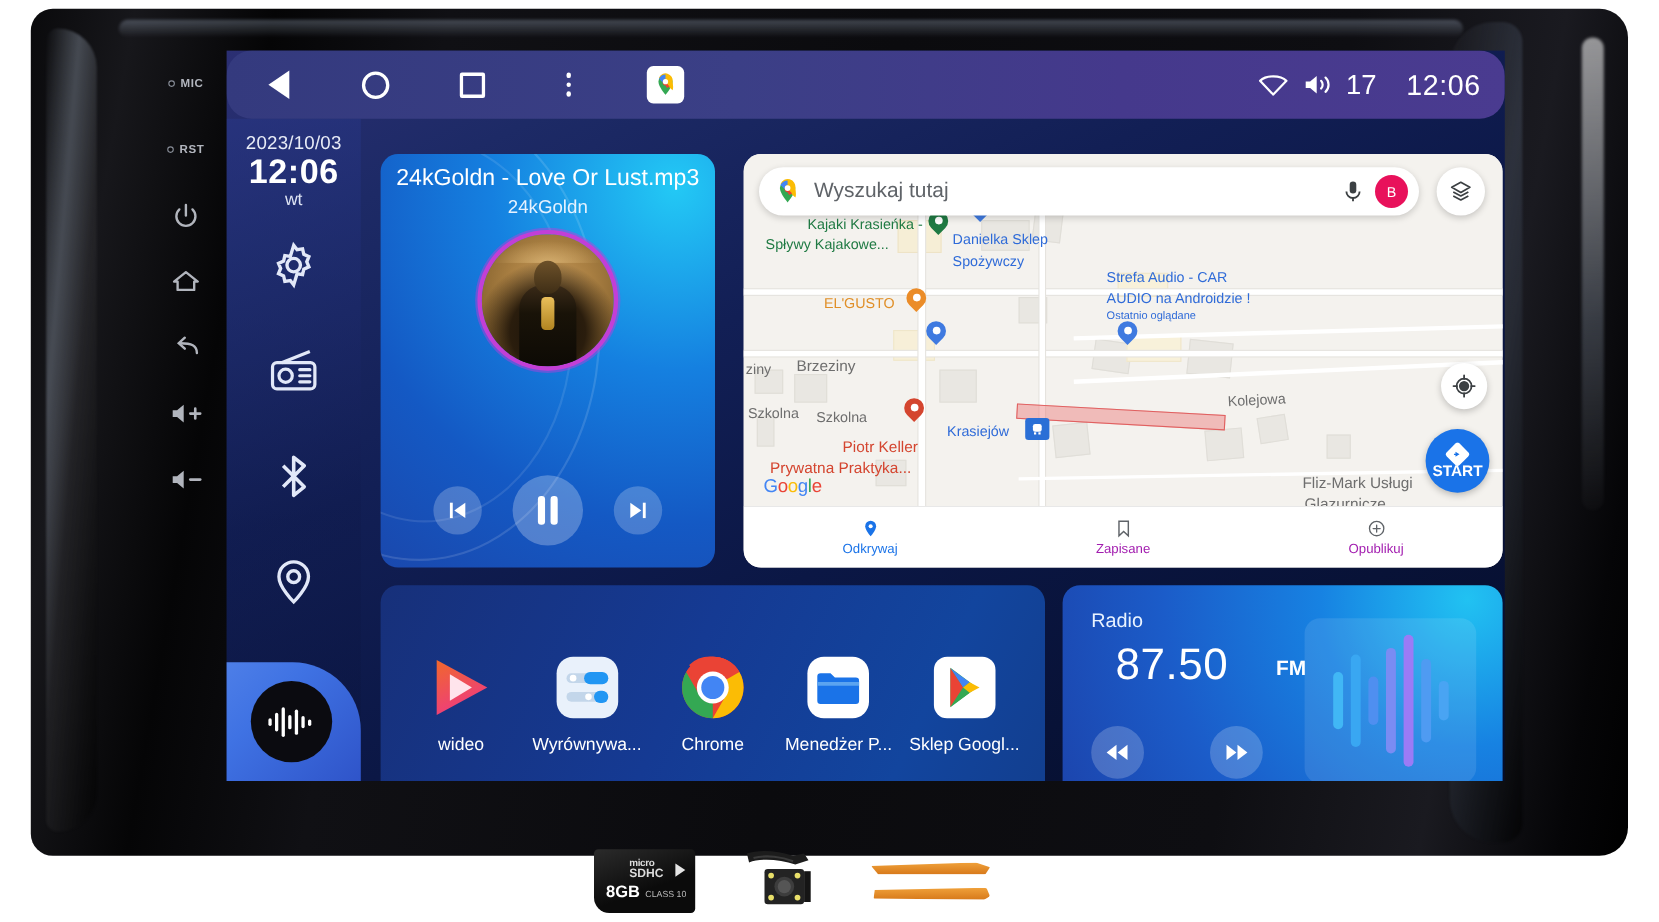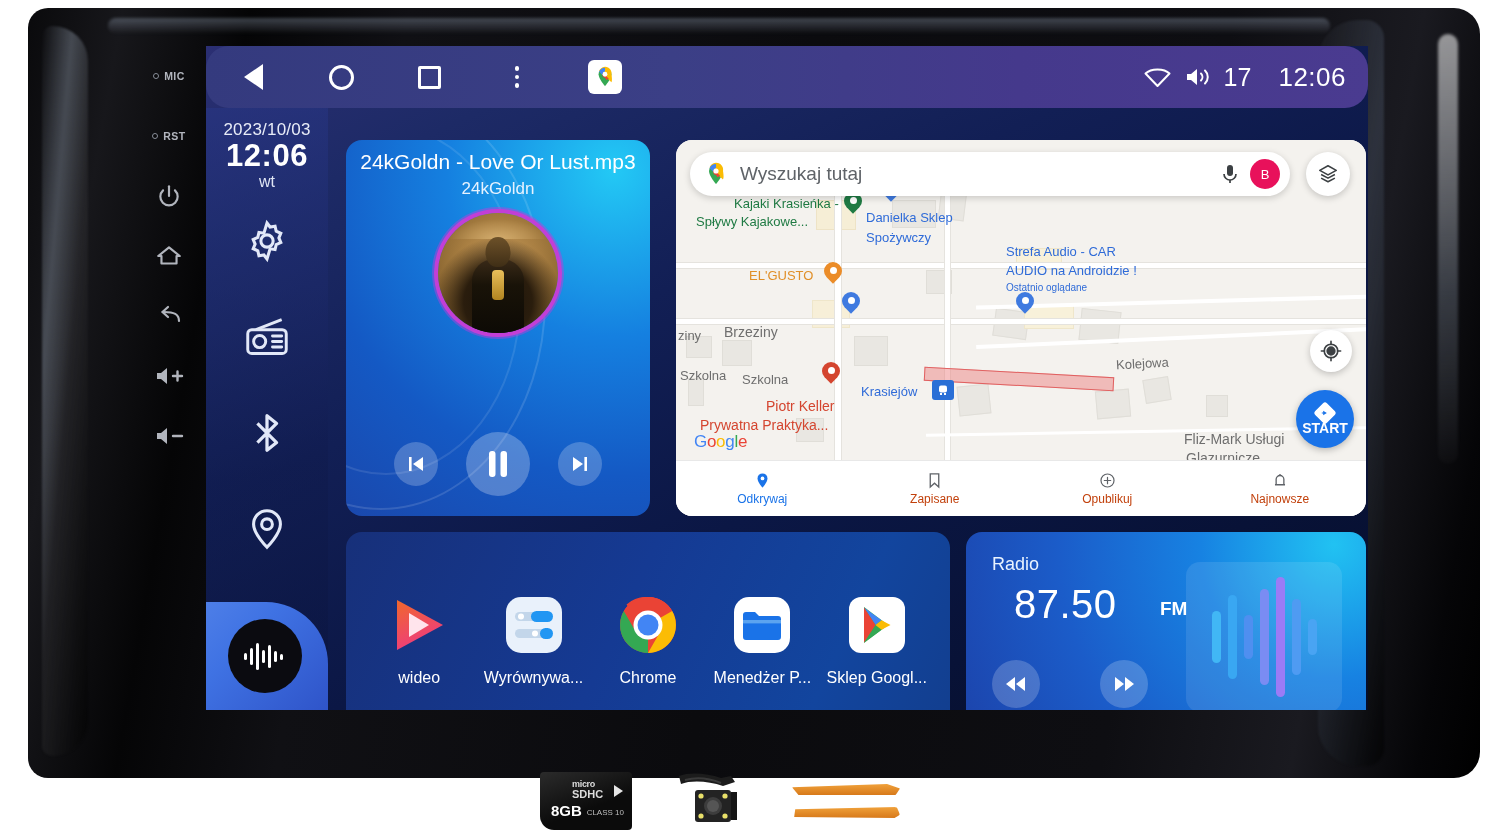--- a/index.html
+++ b/index.html
@@ -239,21 +239,21 @@
     position:absolute; left: 248px; top: 232px; width: 190px; height: 14px;
     background: rgba(235,120,120,.45); border: 1.5px solid #e06060;
     transform: rotate(3.2deg);
   }
   .map-bottom-nav {
     position:absolute; left:0; right:0; bottom:0; height: 56px;
     background:#fff; display:flex; align-items:center;
     border-bottom-left-radius:16px; border-bottom-right-radius:16px;
     border-top: 1px solid #e8e8e8;
   }
-  .mbn-item { flex:1; display:flex; flex-direction:column; align-items:center; gap:3px; color:#c2410c; font-size:12px; }
+  .mbn-item { flex:1; display:flex; flex-direction:column; align-items:center; gap:3px; color:#a21caf; font-size:12px; }
   .mbn-item.active { color:#1a73e8; }
 
   
   .appscard {
     left: 0; top: 410px; width: 604px; height: 210px;
     background: linear-gradient(115deg,#17307a 0%, #153a93 45%, #12459e 78%, #123e8e 100%);
   }
   .apps-row { display:flex; align-items:center; justify-content:space-around; height:100%; padding: 10px 16px 4px; }
   .app { width: 108px; display:flex; flex-direction:column; align-items:center; gap:13px; }
   .app-ico { width:62px; height:62px; display:flex; align-items:center; justify-content:center; }
@@ -628,28 +628,20 @@
             </svg>
             <span>Zapisane</span>
           </div>
           <div class="mbn-item">
             <svg width="17" height="17" viewBox="0 0 24 24" fill="none" stroke="#5f6368" stroke-width="1.7">
               <circle cx="12" cy="12" r="9.2"></circle>
                 <path d="M12 7.5v9M7.5 12h9" stroke-linecap="round"></path>
             </svg>
             <span>Opublikuj</span>
           </div>
-          <div class="mbn-item">
-            <svg width="16" height="17" viewBox="0 0 20 22" fill="none" stroke="#5f6368" stroke-width="1.7">
-              <path d="M5 16.5V9.5a5 5 0 0 1 10 0v7"></path>
-                <path d="M3.5 16.5h13"></path>
-                <path d="M10 2.5v1.8"></path>
-            </svg>
-            <span>Najnowsze</span>
-          </div>
         </div>
       </div>
 
       <div class="card appscard">
         <div class="apps-row">
 
           <div class="app">
             <div class="app-ico">
               <svg width="60" height="58" viewBox="0 0 60 58">
                 <defs>

